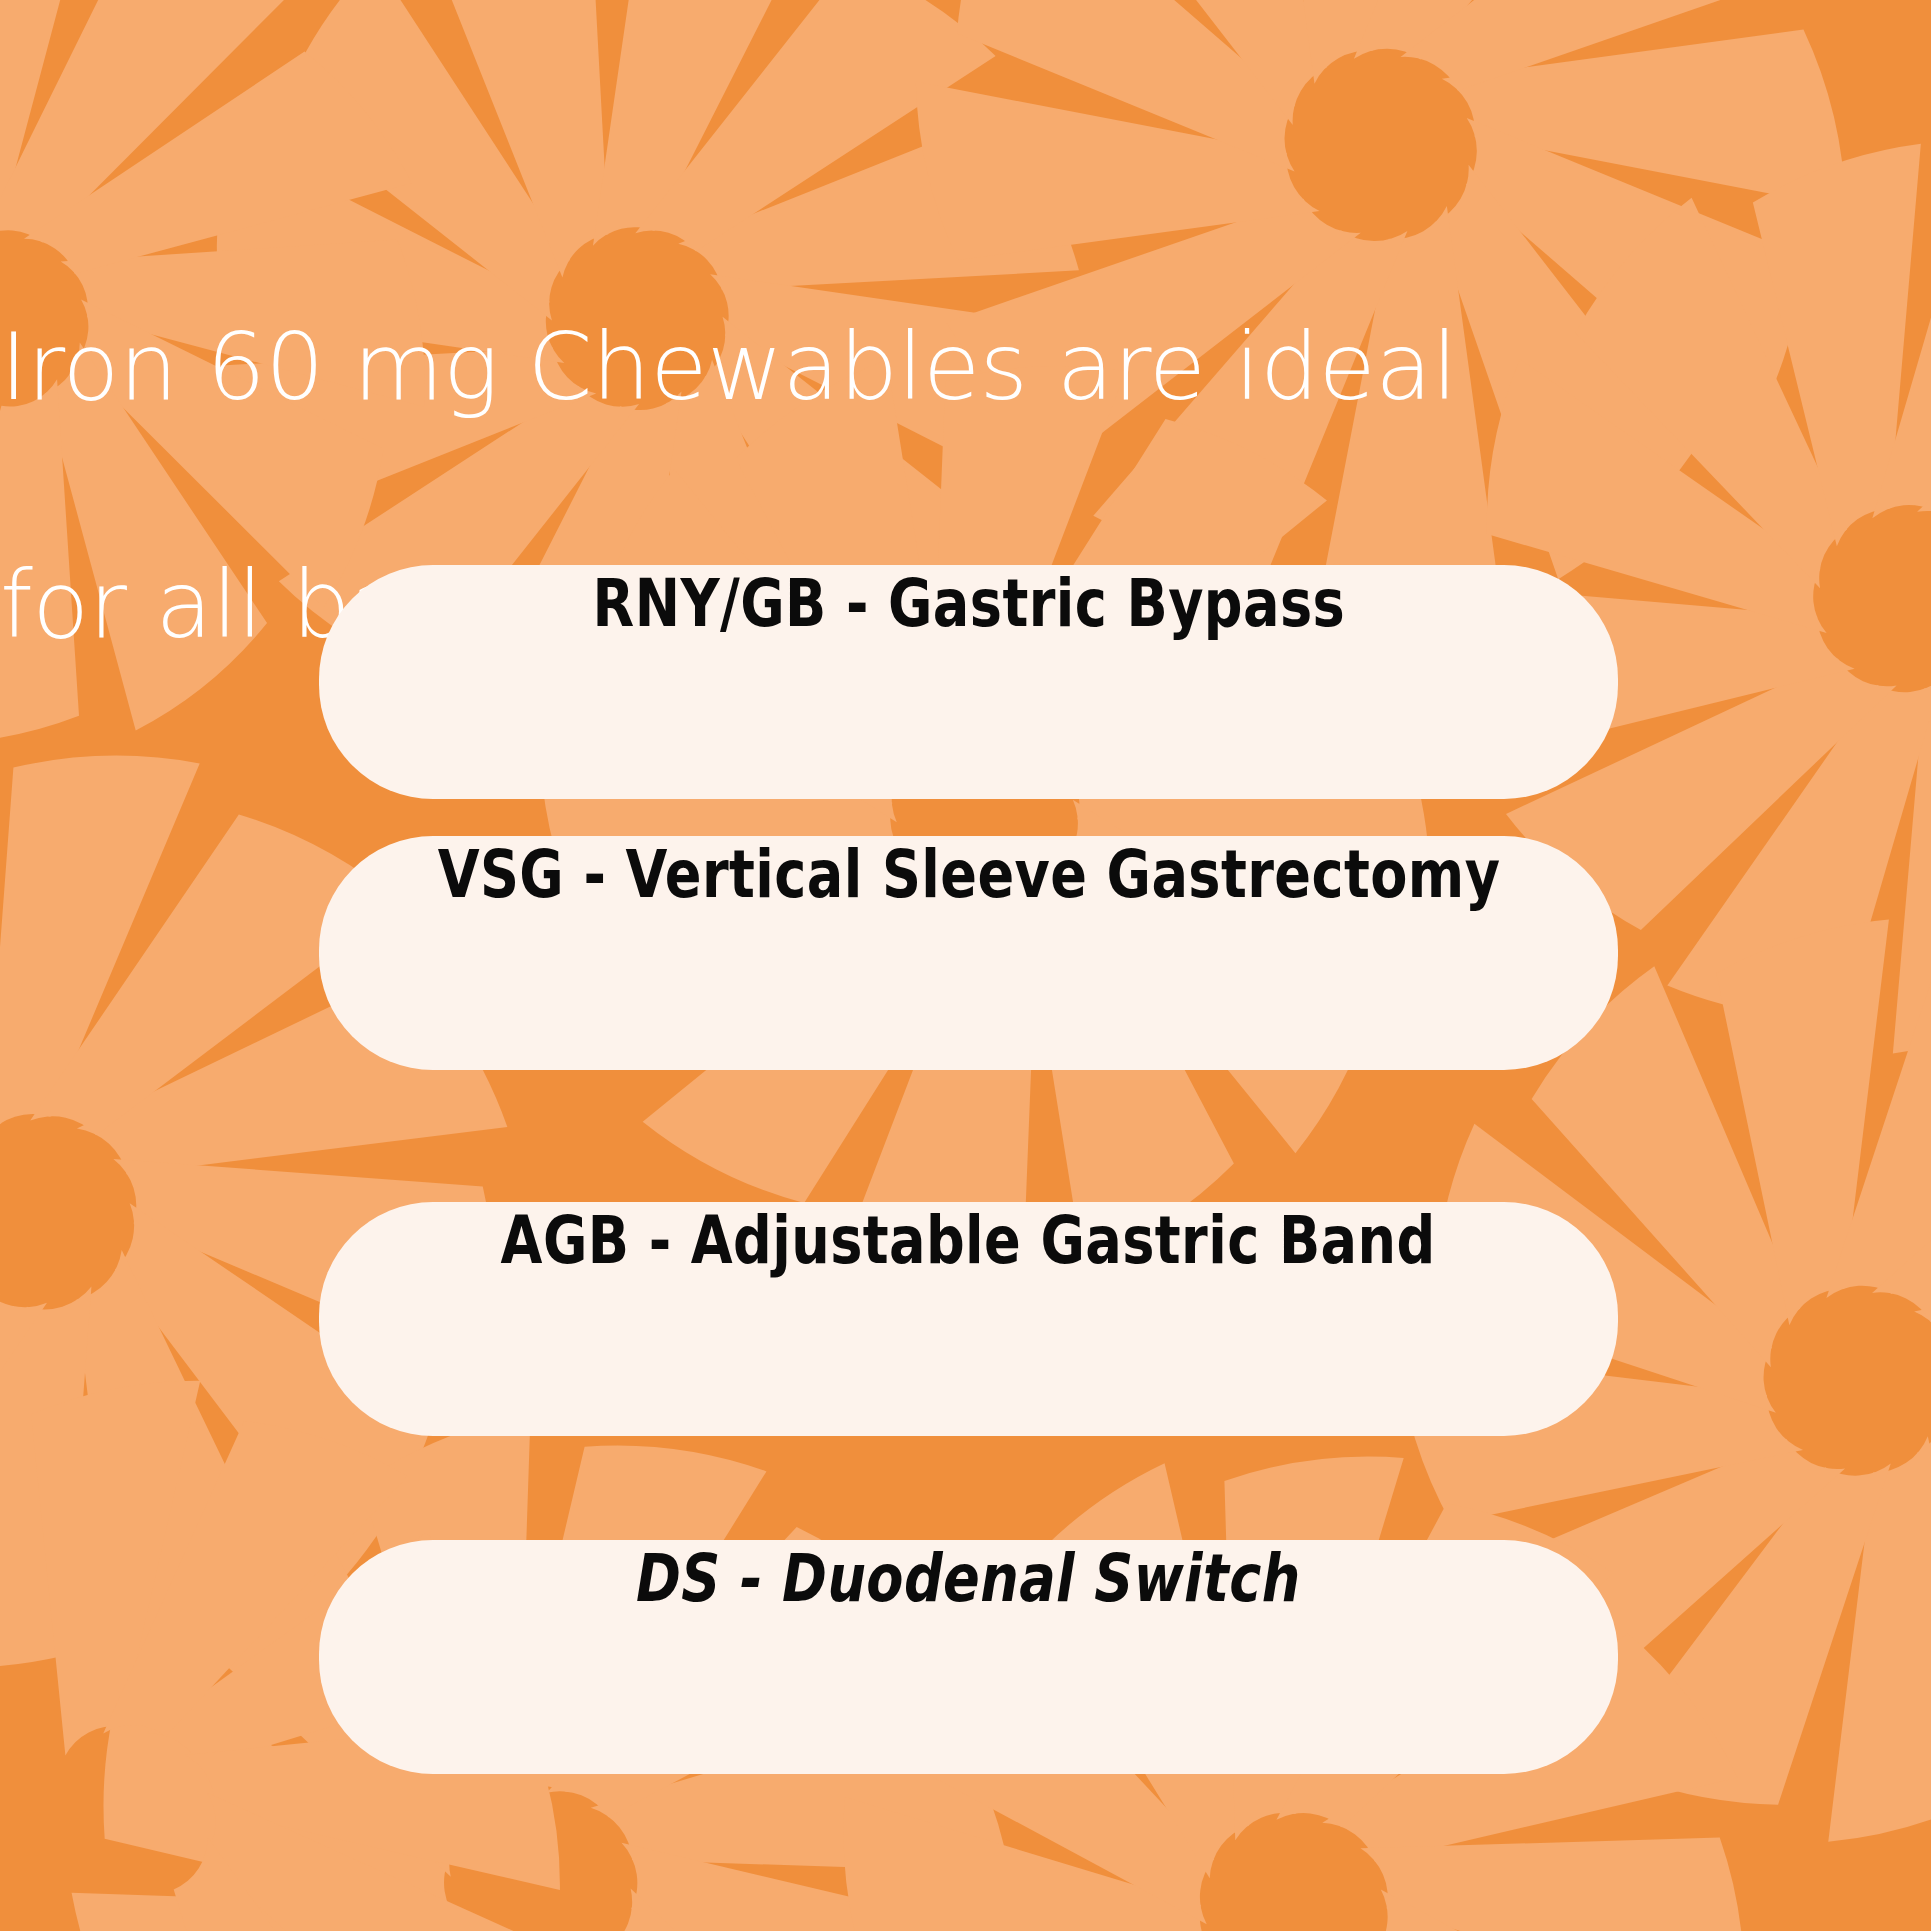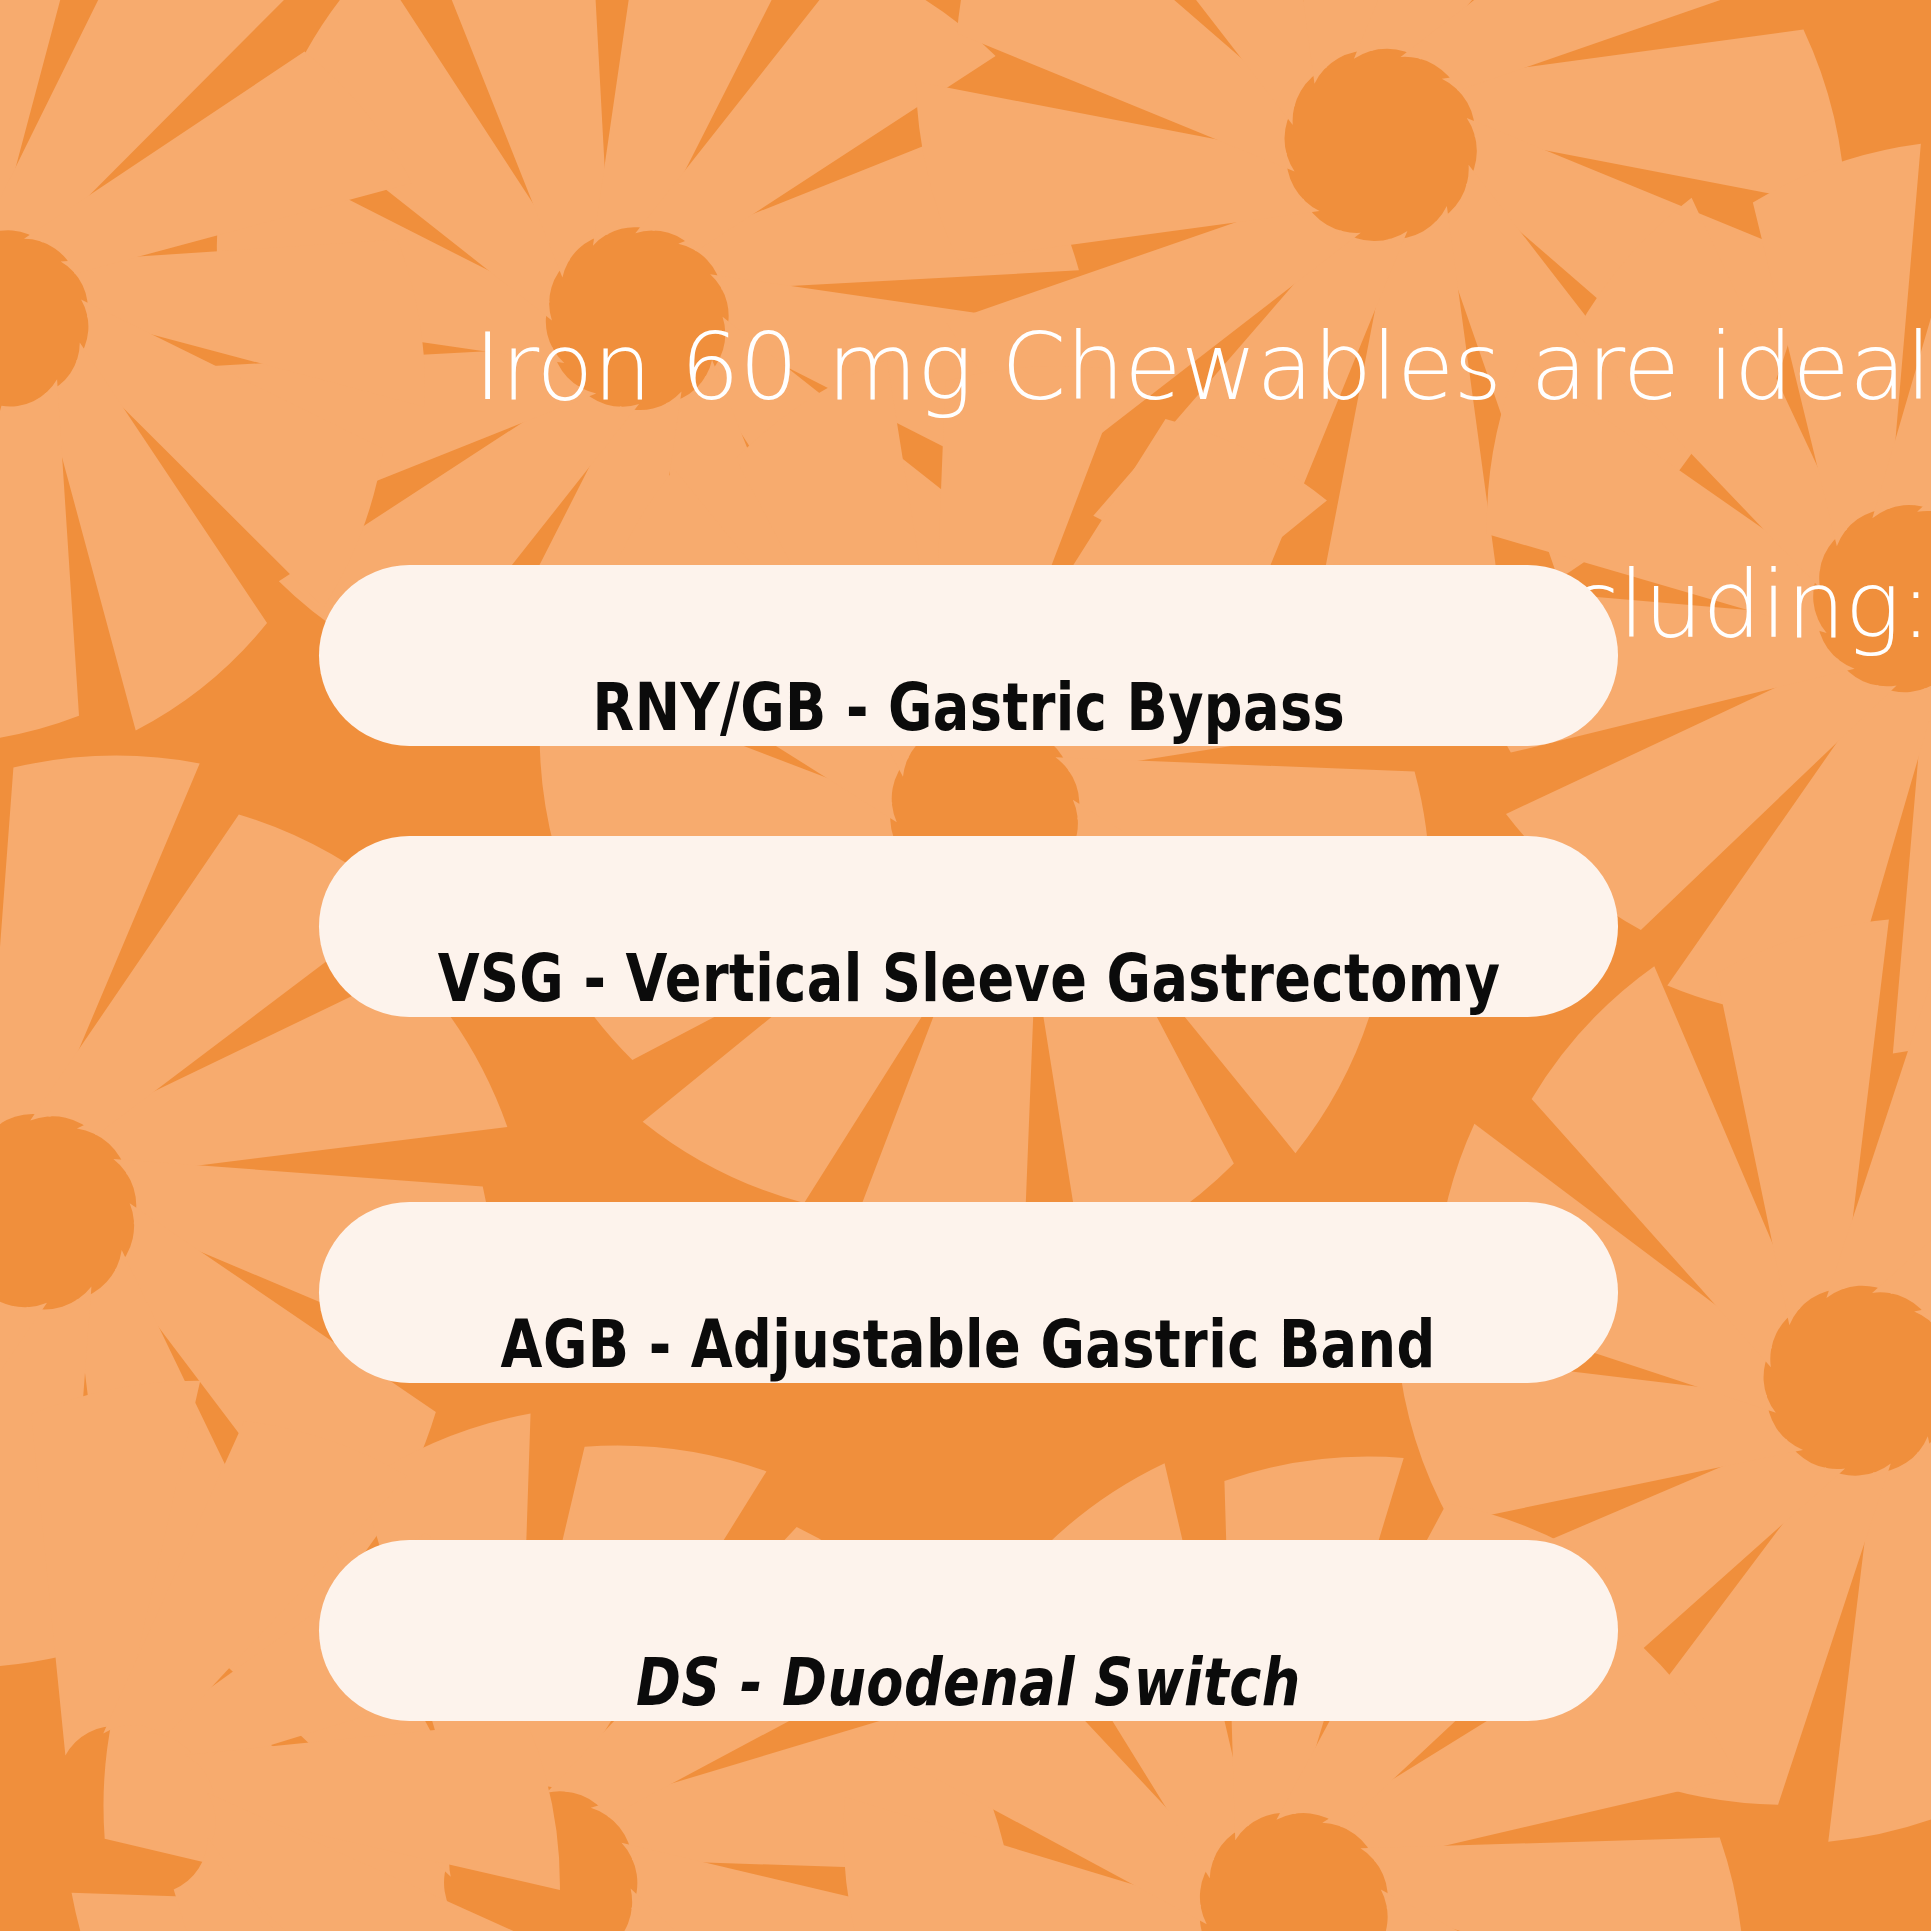--- a/index.html
+++ b/index.html
@@ -24,44 +24,44 @@
     height: 1931px;
     display: block;
   }
 
   
   #headline {
     position: absolute;
     left: 0;
     top: 189px;
     width: 1931px;
-    text-align: right;
+    text-align: left;
     color: #FFFFFF;
     font-family: "DejaVu Sans", sans-serif;
     font-weight: 300;
     font-size: 93px;
     line-height: 1.28;
     letter-spacing: -0.5px;
     white-space: pre-line;
     z-index: 5;
   }
   #headline .hl-line {
     display: block;
   }
 
   
   .pill {
     position: absolute;
     left: 319px;
     width: 1299px;
-    height: 181px;
+    height: 234px;
     background: #FDF3EC;
     border-radius: 114px;
     display: flex;
-    align-items: flex-end;
+    align-items: flex-start;
     justify-content: center;
     z-index: 6;
   }
   .pill-label {
     font-family: "DejaVu Sans", sans-serif;
     font-weight: bold;
     font-size: 66px;
     letter-spacing: 0.5px;
     color: #0B0B0B;
     transform: scaleX(0.82);

